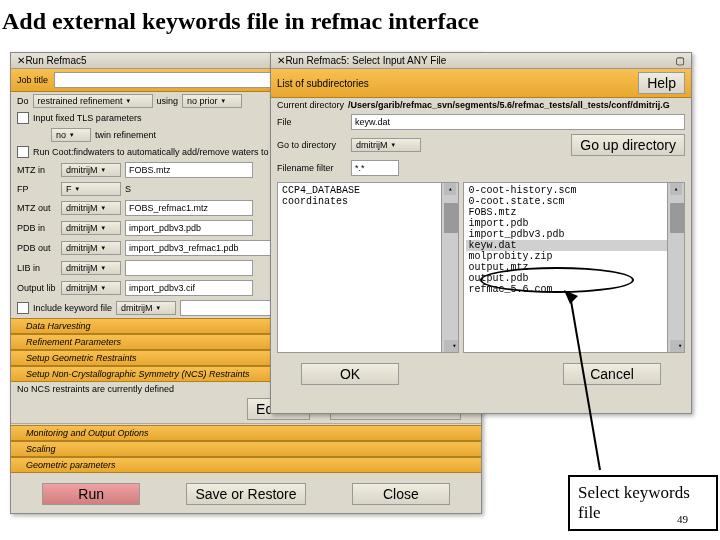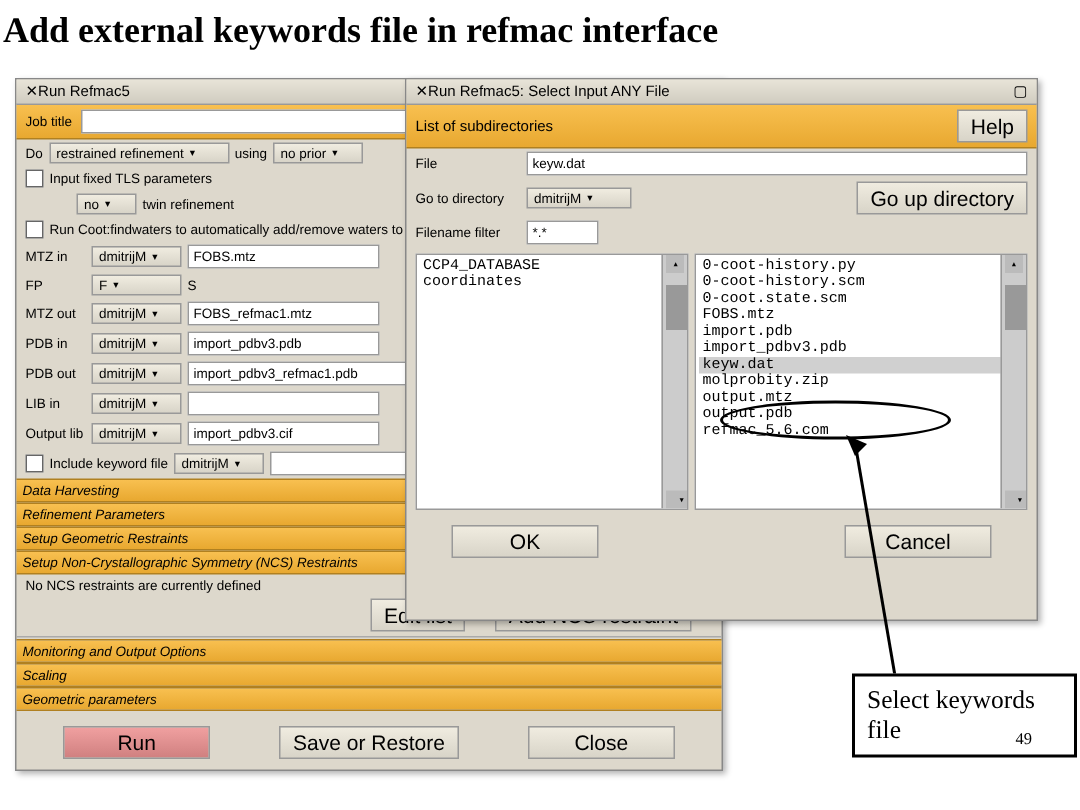--- a/index.html
+++ b/index.html
@@ -8,21 +8,21 @@
 .titlebar{background:linear-gradient(#e8e4d8,#d0ccc0);padding:2px 6px;font-size:10px;border-bottom:1px solid #999;display:flex;align-items:center}
 .titlebar .tb-icon{margin-left:auto;font-size:10px}
 .goldbar{background:linear-gradient(#f8c050,#e8a830);padding:3px 6px;font-size:10px;border-bottom:1px solid #b08020;display:flex;align-items:center}
 .row{display:flex;align-items:center;padding:2px 6px;gap:4px}
 .lbl{font-size:9px;white-space:nowrap}
 .inp{background:#fff;border:1px solid #999;padding:1px 3px;font-size:9px;height:12px;display:inline-flex;align-items:center}
 .btn{background:linear-gradient(#f0ece0,#d8d4c8);border:1px solid #999;padding:2px 8px;font-size:14px;cursor:pointer;display:inline-flex;align-items:center;justify-content:center}
 .btn-wide{min-width:80px}
 .dd{background:linear-gradient(#f0ece0,#d8d4c8);border:1px solid #999;padding:1px 4px;font-size:9px;display:inline-flex;align-items:center;gap:2px}
 .dd::after{content:"▾";font-size:7px;margin-left:2px}
-.section{background:linear-gradient(#f8c050,#e8a830);padding:2px 4px;font-size:9px;border-top:1px solid #b08020;border-bottom:1px solid #b08020;font-style:italic}
+.section{background:linear-gradient(#f8c050,#e8a830);padding:2px 15px;font-size:9px;border-top:1px solid #b08020;border-bottom:1px solid #b08020;font-style:italic}
 .filelist{background:#fff;border:1px solid #999;font-family:"Courier New",monospace;font-size:10px;padding:2px;overflow:hidden}
 .filelist div{padding:0 2px;white-space:nowrap}
 .filelist .sel{background:#d0d0d0}
 .scrollbar{position:absolute;right:0;top:0;bottom:0;width:12px;background:#ccc;border-left:1px solid #999}
 .scrollbar .thumb{background:#999;width:100%;height:30px;position:absolute;top:20px}
 .scrollbar .arr{background:#bbb;height:12px;display:flex;align-items:center;justify-content:center;font-size:7px}
 .callout{position:absolute;border:2px solid #000;background:#fff;padding:6px 8px;font-family:"Times New Roman",serif;font-size:17px}
 .oval{position:absolute;border:2px solid #000;border-radius:50%;pointer-events:none}
 .arrow{position:absolute;pointer-events:none}
 .chk{width:10px;height:10px;border:1px solid #666;background:#fff;display:inline-block}
@@ -128,20 +128,24 @@
  <div class="titlebar">
   <span>✕ </span>
   <span>Run Refmac5: Select Input ANY File</span>
   <span class="tb-icon">▢</span>
  </div>
  <div class="goldbar">
   <span>List of subdirectories</span>
   <span class="btn" style="margin-left:auto">Help</span>
  </div>
  <div class="row">
+  <span class="lbl">Current directory</span>
+  <span class="lbl" style="font-weight:bold;overflow:hidden">/Users/garib/refmac_svn/segments/5.6/refmac_tests/all_tests/conf/dmitrij.G</span>
+ </div>
+ <div class="row">
   <span class="lbl" style="width:70px">File</span>
   <span class="inp" style="flex:1">keyw.dat</span>
  </div>
  <div class="row">
   <span class="lbl" style="width:70px">Go to directory</span>
   <span class="dd" style="width:60px">dmitrijM</span>
   <span style="flex:1"></span>
   <span class="btn">Go up directory</span>
  </div>
  <div class="row">
@@ -152,21 +156,20 @@
   <div class="filelist" style="width:45%;height:165px;position:relative">
    <div>CCP4_DATABASE</div>
    <div>coordinates</div>
    <div class="scrollbar">
           <div class="arr">▴</div>
           <div class="thumb"></div>
           <div class="arr" style="position:absolute;bottom:0;width:100%">▾</div>
         </div>
   </div>
   <div class="filelist" style="width:55%;height:165px;position:relative">
-   <div>0-coot-history.py</div>
    <div>0-coot-history.scm</div>
    <div>0-coot.state.scm</div>
    <div>FOBS.mtz</div>
    <div>import.pdb</div>
    <div>import_pdbv3.pdb</div>
    <div class="sel">keyw.dat</div>
    <div>molprobity.zip</div>
    <div>output.mtz</div>
    <div>output.pdb</div>
    <div>refmac_5.6.com</div>
@@ -183,16 +186,16 @@
  </div>
 </div>
 
 <div class="oval" style="left:480px;top:267px;width:150px;height:22px"></div>
 
 <svg class="arrow" style="left:560px;top:290px;width:60px;height:190px">
  <line x1="10" y1="5" x2="40" y2="180" stroke="#000" stroke-width="2"></line>
  <polygon points="4,0 18,6 10,14" fill="#000"></polygon>
 </svg>
 
-<div class="callout" style="left:568px;top:449px;width:130px">
+<div class="callout" style="left:568px;top:475px;width:130px">
  <span>Select keywords file</span>
  <span style="font-size:11px;position:absolute;right:28px;bottom:4px">49</span>
 </div>
 
 </body></html>

